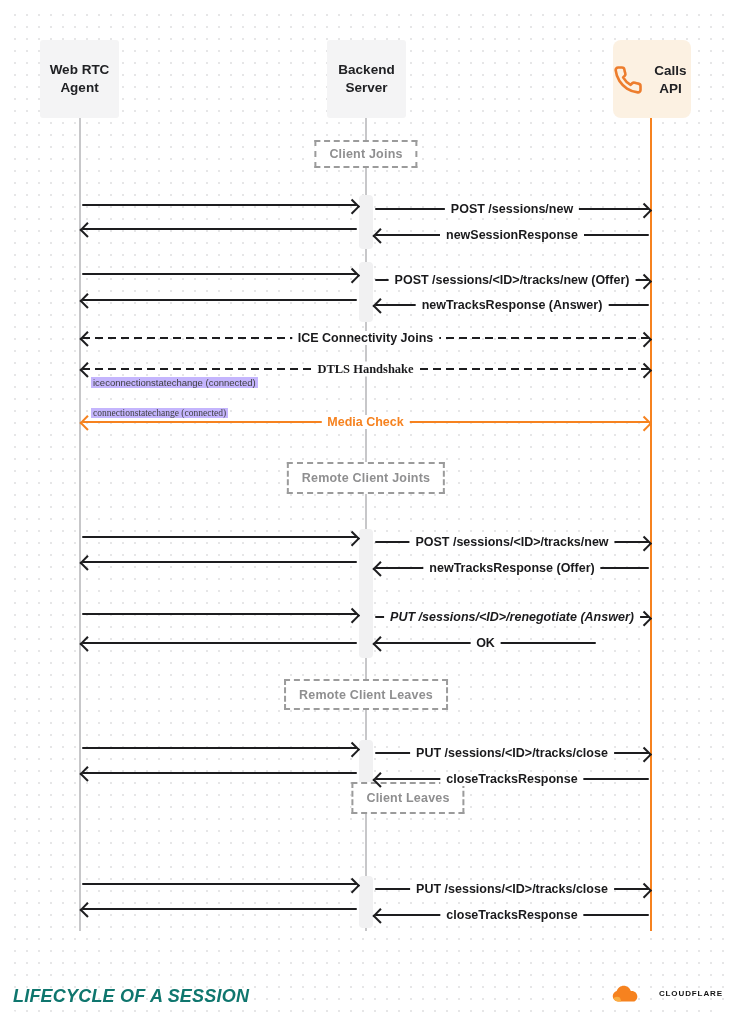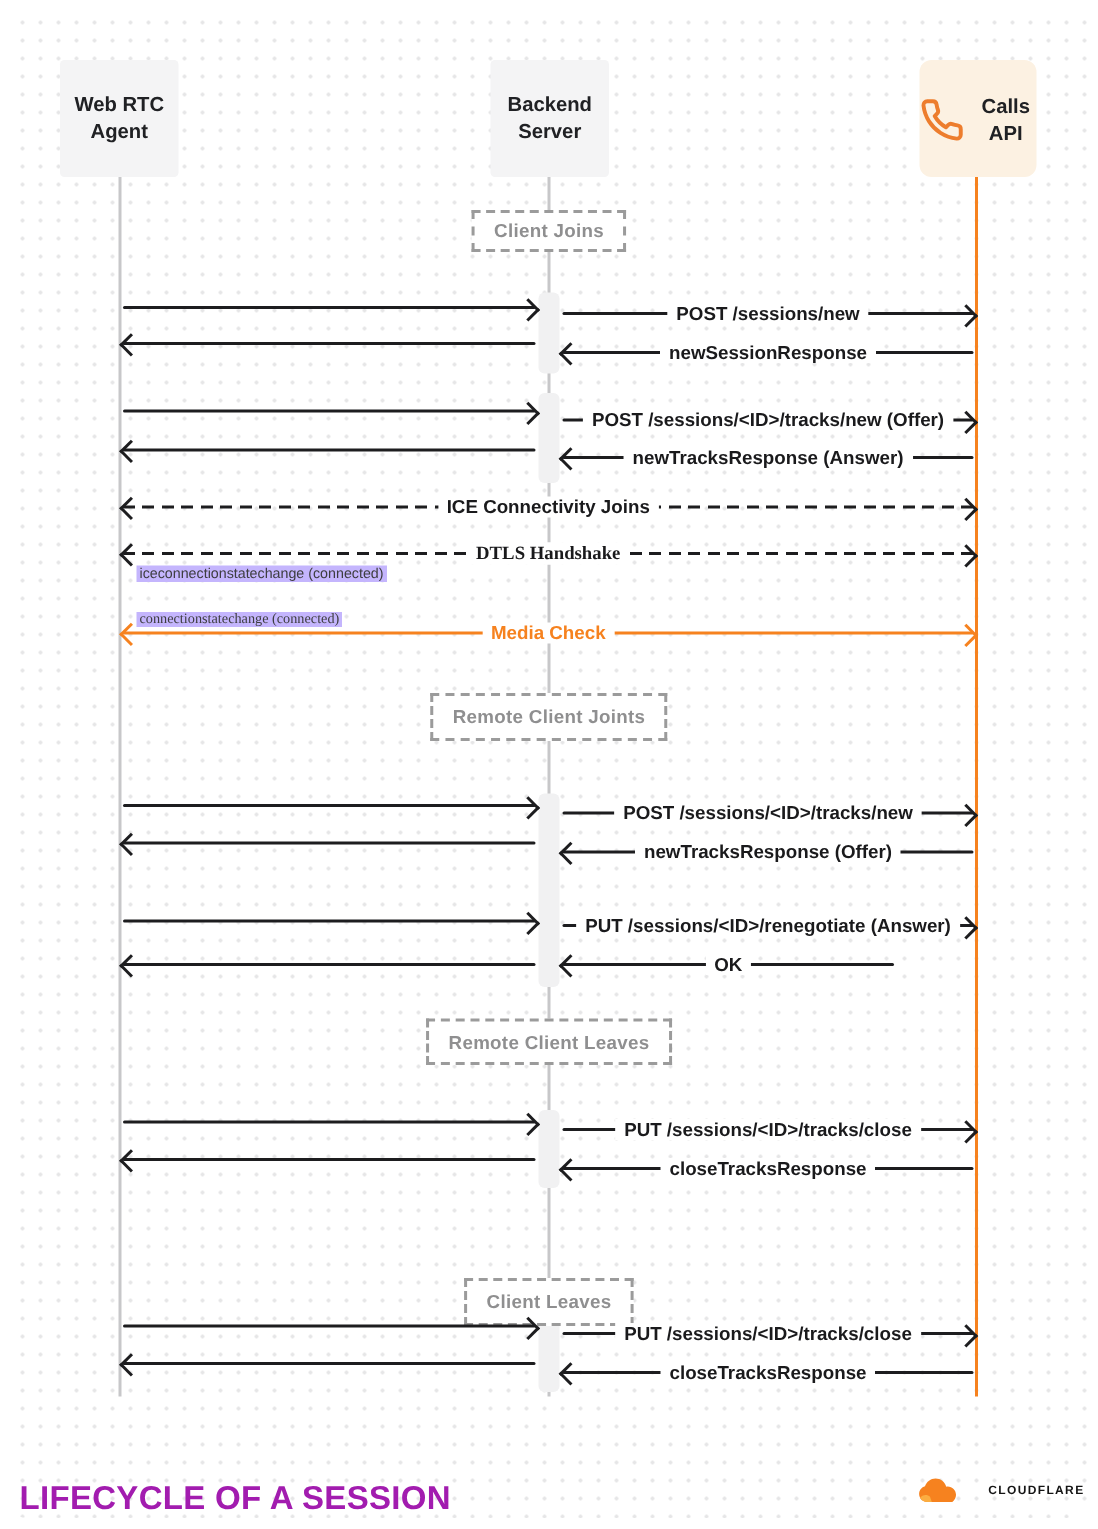--- a/index.html
+++ b/index.html
@@ -32,21 +32,21 @@
   .head{position:absolute;top:3px;width:8.5px;height:8.5px;border-top:2.4px solid #1D1D1F;border-right:2.4px solid #1D1D1F;}
   .head.r{right:1px;transform:rotate(45deg);}
   .head.l{left:1px;transform:rotate(-135deg);}
   .msg.orange .head{border-top-color:#F6821F;border-right-color:#F6821F;}
   .mlabel{position:absolute;left:50%;top:7px;transform:translate(-50%,-50%);background:#fff;padding:0 6px;
     font-weight:700;font-size:12.5px;color:#1A1A1C;white-space:nowrap;}
   .msg.orange .mlabel{color:#F6821F;}
   .sub{position:absolute;left:10px;top:11px;font-size:9.5px;font-weight:400;color:#3D3D3F;background:#c4b5fd;
     padding:0 2px;white-space:nowrap;margin-top:35px;}
   
-  .footer-title{position:absolute;left:13px;top:986px;font-size:22px;font-weight:700;color:#a21caf;letter-spacing:.2px;z-index:6;}
+  .footer-title{position:absolute;left:13px;top:986px;font-size:18px;font-weight:700;color:#0f766e;letter-spacing:.2px;z-index:6;font-style:italic;}
   .brand{position:absolute;right:9px;top:985px;display:flex;align-items:center;gap:20px;z-index:6;}
   .brand-text{font-size:8px;font-weight:800;letter-spacing:.9px;color:#141414;}
 </style>
 </head>
 <body>
 
 <div id="stage">
   <div class="dots"></div>
 
   <div id="layer-lifelines">
@@ -58,21 +58,21 @@
       <div class="activation" style="top: 195px; height: 54px;"></div>
       <div class="activation" style="top: 262px; height: 60px;"></div>
       <div class="activation" style="top: 529px; height: 129px;"></div>
       <div class="activation" style="top: 740px; height: 52px;"></div>
       <div class="activation" style="top: 876px; height: 52px;"></div>
     </div>
   <div id="layer-phases">
       <div class="phase" style="top: 140px; height: 28px;">Client Joins</div>
       <div class="phase" style="top: 462px; height: 32px;">Remote Client Joints</div>
       <div class="phase" style="top: 679px; height: 31px;">Remote Client Leaves</div>
-      <div class="phase" style="top: 852px; height: 32px;">Client Leaves</div>
+      <div class="phase" style="top: 782px; height: 32px; margin-left: 42px;">Client Leaves</div>
     </div>
   <div id="layer-messages">
       <div class="msg" style="left: 81px; width: 277px; top: 198px;">
         <div class="line"></div>
         <div class="head r"></div>
       </div>
       <div class="msg" style="left: 374px; width: 276px; top: 202px;">
         <div class="line"></div>
         <div class="head r"></div>
         <span class="mlabel">POST /sessions/new</span>
@@ -139,21 +139,21 @@
         <span class="mlabel">newTracksResponse (Offer)</span>
       </div>
       <div class="msg" style="left: 81px; width: 277px; top: 555px;">
         <div class="line"></div>
         <div class="head l"></div>
       </div>
       <div class="msg" style="left: 81px; width: 277px; top: 607px;">
         <div class="line"></div>
         <div class="head r"></div>
       </div>
-      <div class="msg" style="left: 374px; width: 276px; top: 610px;">
+      <div class="msg" style="left: 374px; width: 276px; top: 610px; font-style: italic;">
         <div class="line"></div>
         <div class="head r"></div>
         <span class="mlabel">PUT /sessions/&lt;ID&gt;/renegotiate (Answer)</span>
       </div>
       <div class="msg" style="left: 374px; width: 223px; top: 636px;">
         <div class="line"></div>
         <div class="head l"></div>
         <span class="mlabel">OK</span>
       </div>
       <div class="msg" style="left: 81px; width: 277px; top: 636px;">

